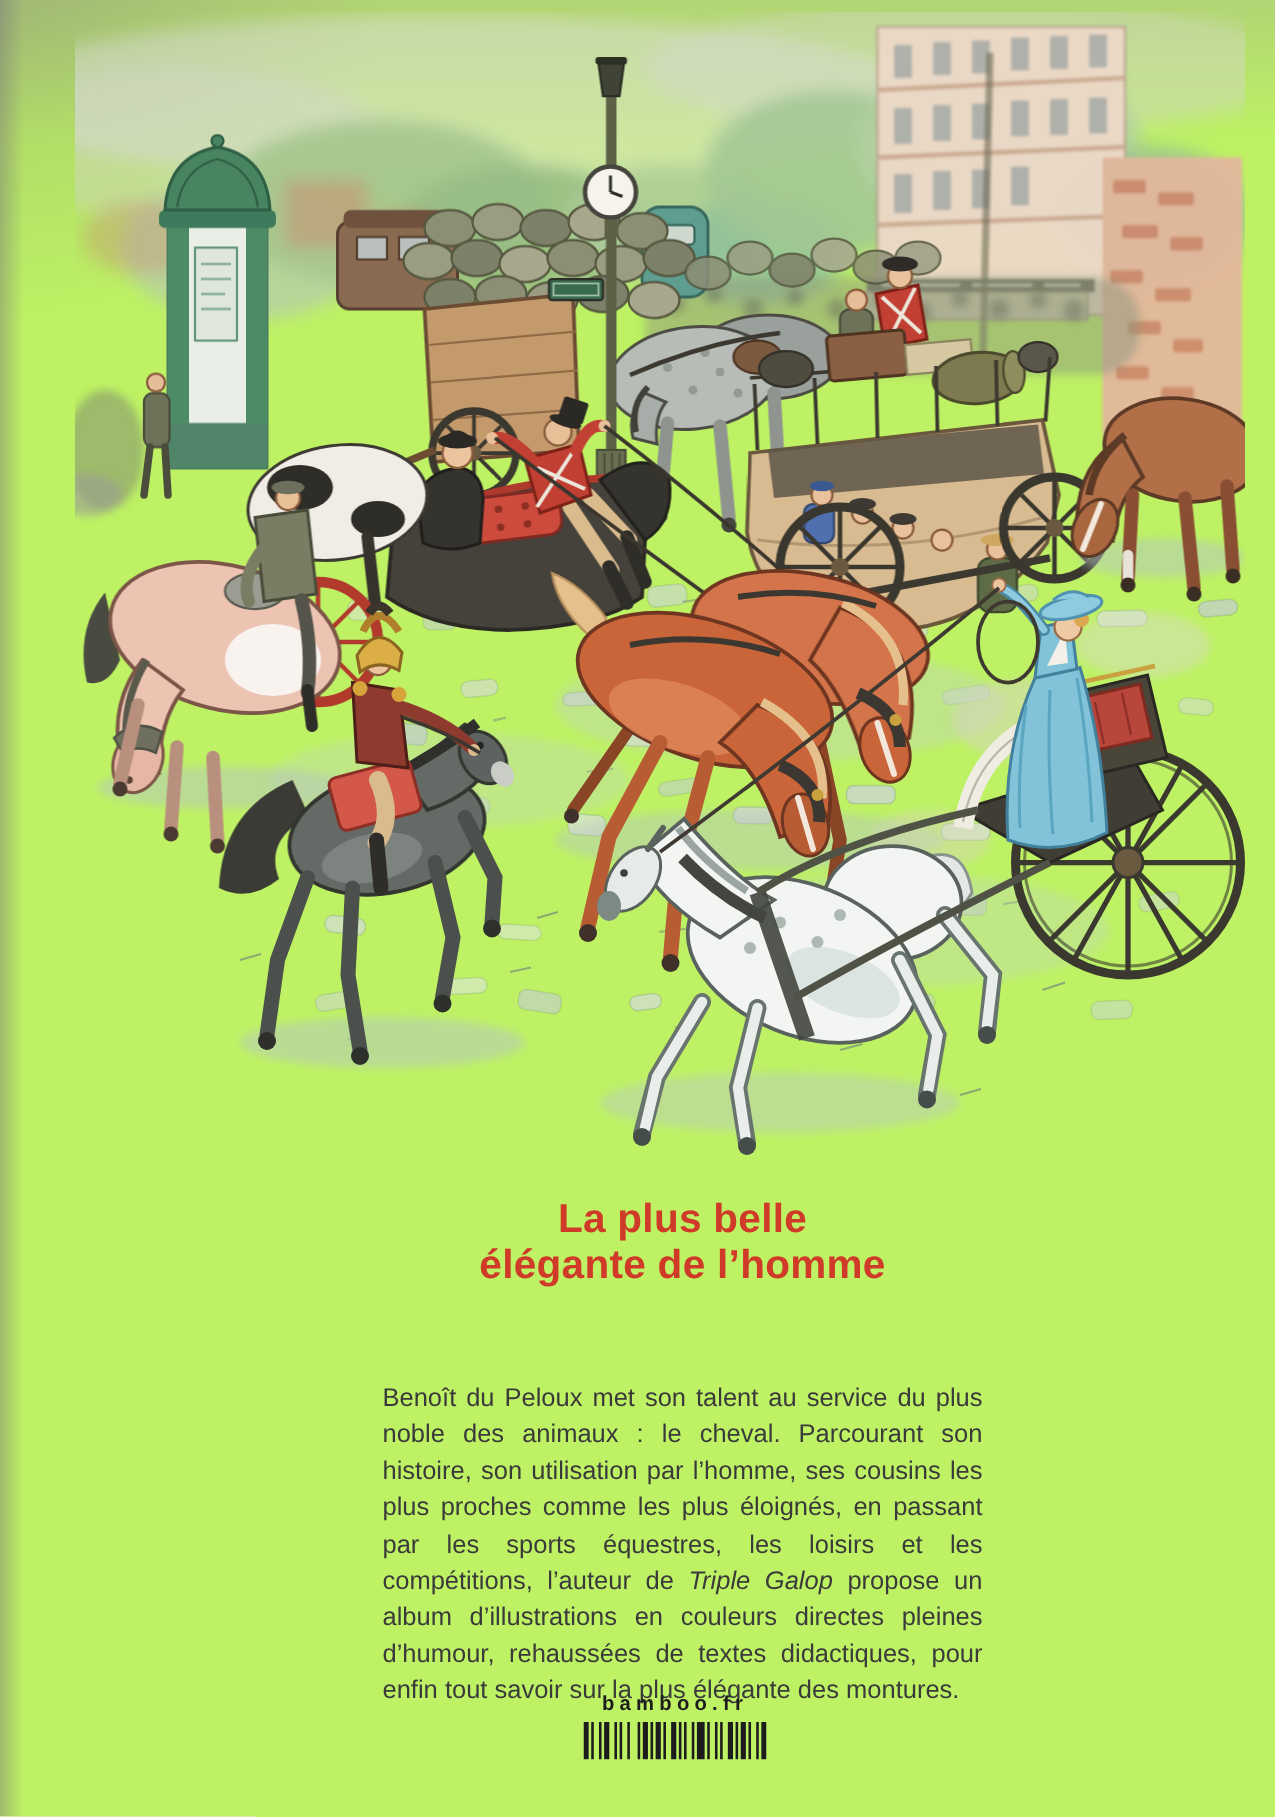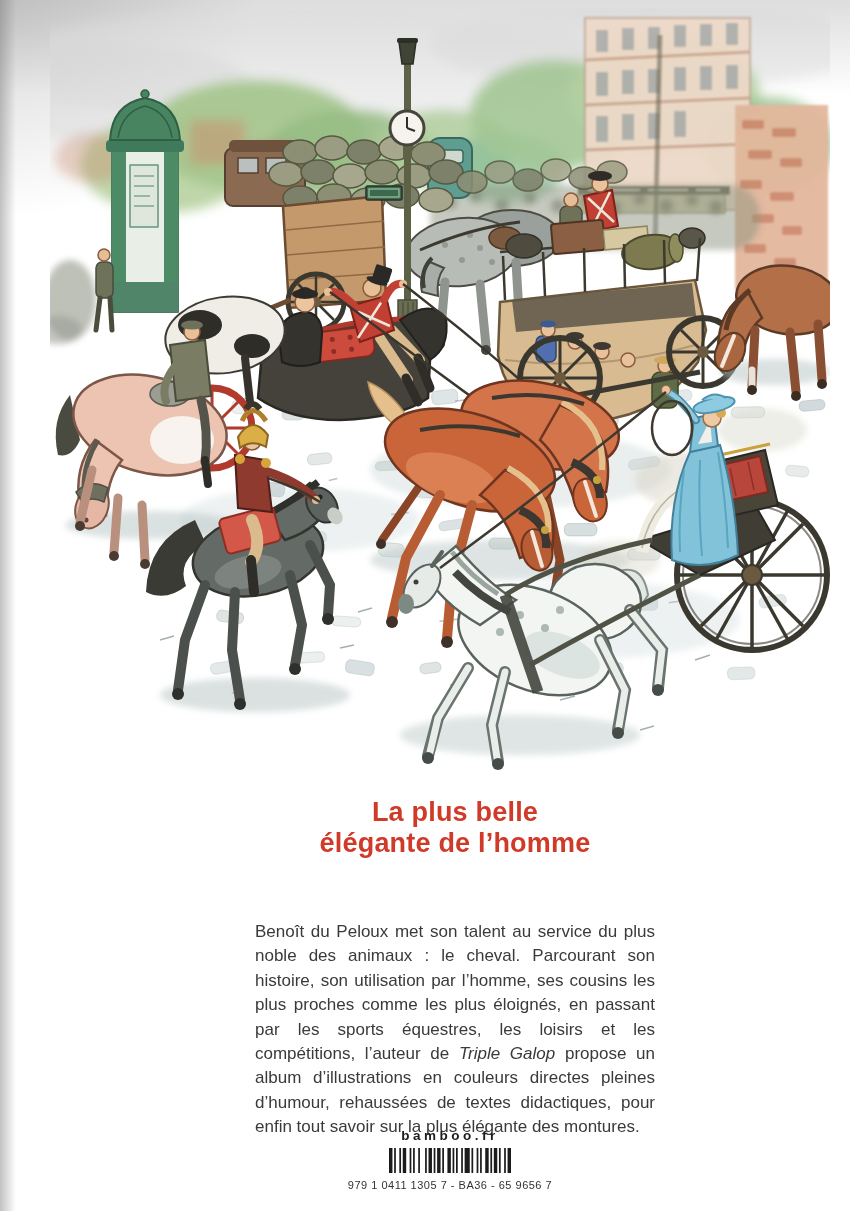--- a/index.html
+++ b/index.html
@@ -1,16 +1,16 @@
 <!DOCTYPE html>
 <html><head>
 <meta charset="utf-8">
 <style>
   html,body{margin:0;padding:0;background:#e9e8e6;}
-  .page{position:relative;width:850px;height:1211px;background:#ffffff;overflow:hidden;
+  .page{position:relative;width:850px;height:1211px;background:#bef264;overflow:hidden;
         font-family:"Liberation Sans", sans-serif;}
   
   .shade-top{position:absolute;left:0;top:0;width:850px;height:95px;
     background:linear-gradient(180deg, rgba(150,150,150,.32), rgba(150,150,150,0));pointer-events:none;}
   .shade-left{position:absolute;left:0;top:0;width:16px;height:1211px;
     background:linear-gradient(90deg, rgba(120,120,120,.45), rgba(120,120,120,0));pointer-events:none;}
   .shade-corner{position:absolute;left:0;top:0;width:260px;height:220px;
     background:radial-gradient(ellipse at 0% 0%, rgba(120,120,120,.30), rgba(120,120,120,0) 70%);pointer-events:none;}
   .illo{position:absolute;left:50px;top:8px;width:780px;height:766px;}
   .textcol{position:absolute;left:255px;width:400px;}
@@ -693,15 +693,14 @@
           <rect x="87.63" y="0" width="1.72" height="25" fill="#1c1c1c"></rect>
           <rect x="91.07" y="0" width="1.72" height="25" fill="#1c1c1c"></rect>
           <rect x="96.23" y="0" width="3.44" height="25" fill="#1c1c1c"></rect>
           <rect x="101.38" y="0" width="1.72" height="25" fill="#1c1c1c"></rect>
           <rect x="104.82" y="0" width="3.44" height="25" fill="#1c1c1c"></rect>
           <rect x="109.97" y="0" width="1.72" height="25" fill="#1c1c1c"></rect>
           <rect x="115.13" y="0" width="1.72" height="25" fill="#1c1c1c"></rect>
           <rect x="118.56" y="0" width="3.44" height="25" fill="#1c1c1c"></rect>
         </svg>
     </div>
-    <div class="barcode-num">979 1 0411 1305 7 - BA36 - 65 9656 7</div>
   </div>
 </div>
 
 </body></html>

